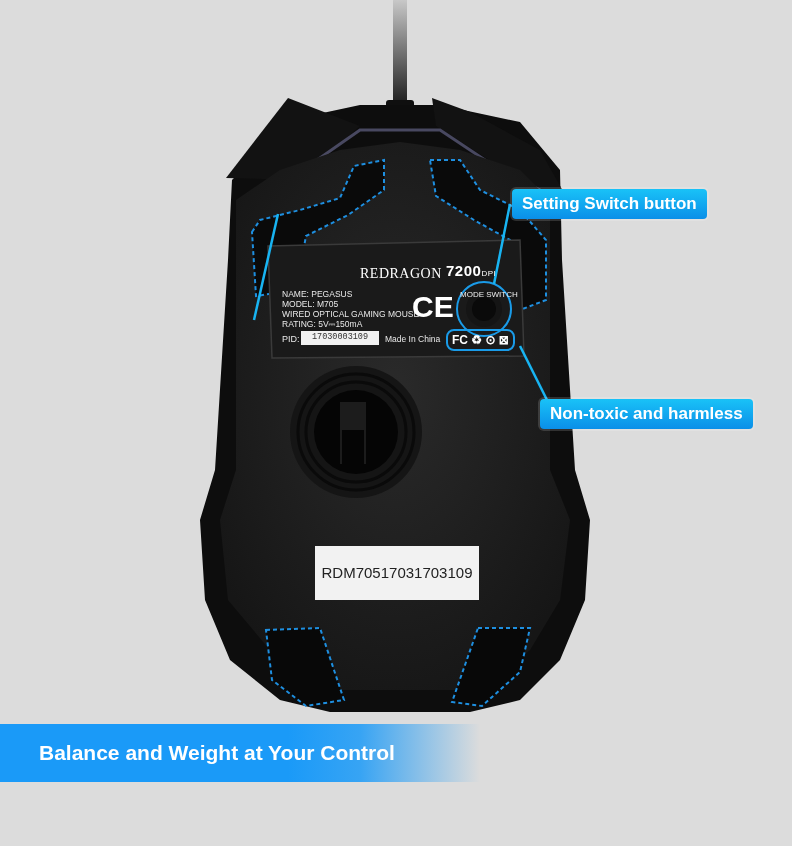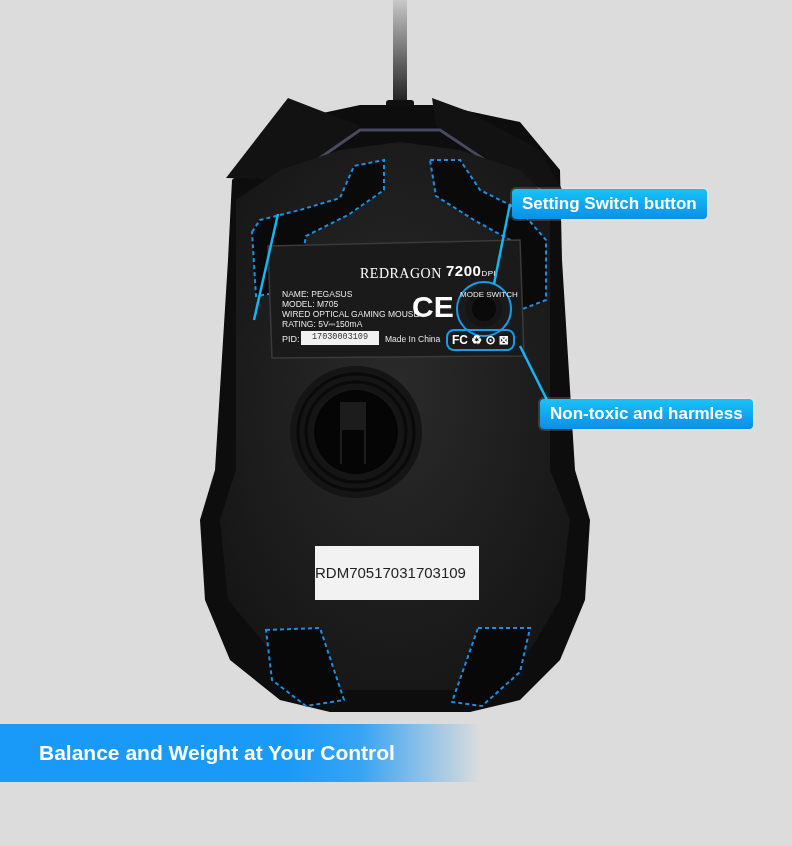--- a/index.html
+++ b/index.html
@@ -9,21 +9,21 @@
   .plate-text{position:absolute;color:#e8e8e8;font-size:8.5px;line-height:10px;}
   .brand{position:absolute;left:360px;top:266px;color:#fff;font-family:"Liberation Serif",serif;font-size:14px;letter-spacing:0.5px;}
   .dpi{position:absolute;left:446px;top:262px;color:#fff;font-size:15px;font-weight:bold;letter-spacing:0.5px;}
   .dpi small{font-size:8px;font-weight:normal;margin-top:25px;}
   .ce{position:absolute;left:412px;top:290px;color:#fff;font-size:30px;font-weight:bold;}
   .pid-label{position:absolute;left:282px;top:334px;color:#e8e8e8;font-size:9px;}
   .pid-box{position:absolute;left:301px;top:331px;width:78px;height:14px;background:#f1f1f1;color:#333;font-size:8.5px;line-height:13px;text-align:center;font-family:"Liberation Mono",monospace;}
   .made{position:absolute;left:385px;top:334px;color:#e8e8e8;font-size:8.5px;}
   .certs{position:absolute;left:446px;top:329px;color:#fff;font-size:12px;font-weight:bold;border:2px solid #1a9be8;border-radius:8px;padding:0 4px;height:18px;line-height:18px;}
   .mode-switch{position:absolute;left:460px;top:290px;font-size:8px;color:#eee;}
-  .serial{position:absolute;left:315px;top:546px;width:164px;height:54px;background:#f2f2f2;color:#222;font-size:15px;line-height:54px;}
+  .serial{position:absolute;left:315px;top:546px;width:164px;height:54px;background:#f2f2f2;color:#222;font-size:15px;line-height:54px;text-align:center;}
   .banner{position:absolute;left:0;top:724px;width:480px;height:58px;background:linear-gradient(90deg,#1a9af8 0%,#1a9af8 60%,rgba(26,154,248,0.85) 75%,rgba(26,154,248,0) 100%);}
   .banner-text{position:absolute;left:39px;top:741px;color:#fff;font-weight:bold;font-size:21px;}
 </style>
 </head>
 <body>
 
 <div class="stage">
   <svg width="792" height="846" viewBox="0 0 792 846" style="position:absolute;left:0;top:0;">
     <defs>
       <linearGradient id="cable" x1="0" y1="0" x2="0" y2="1">

